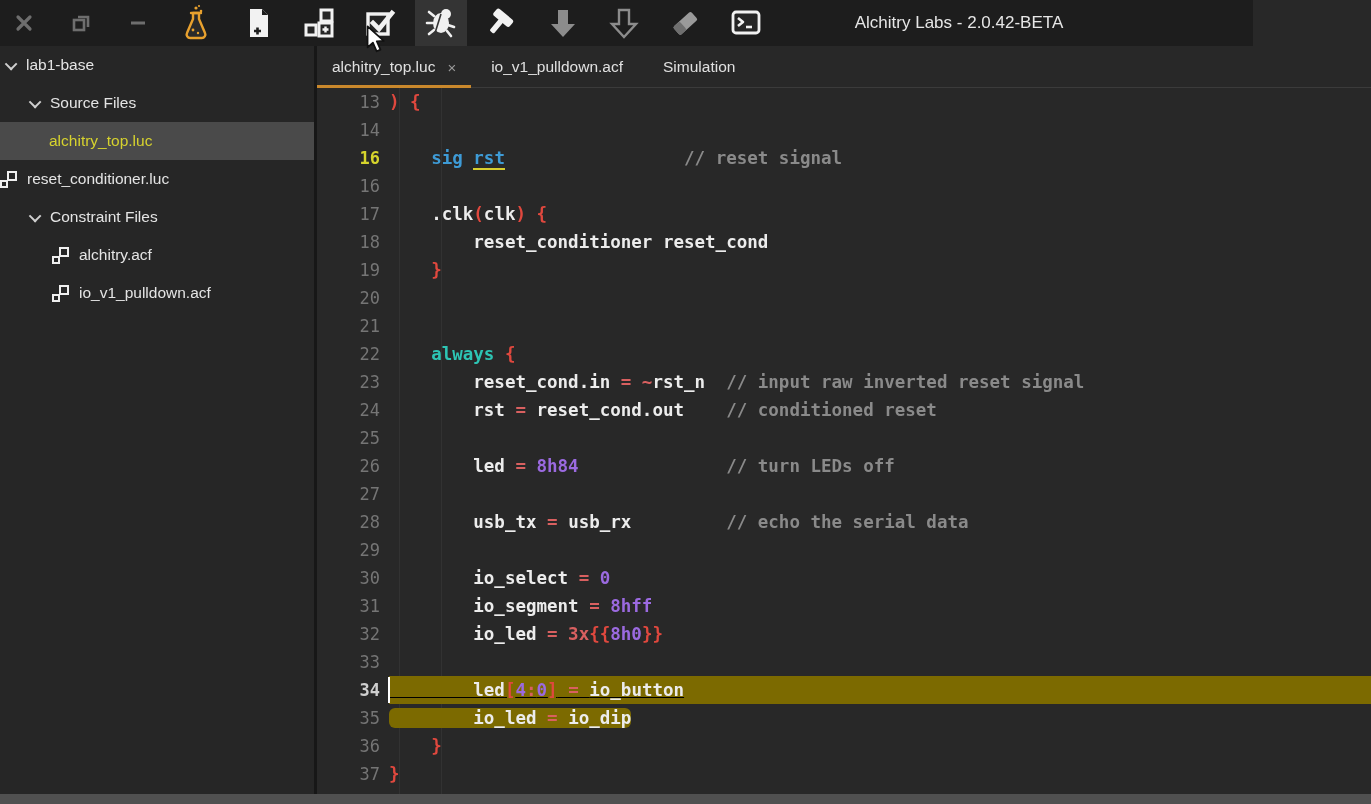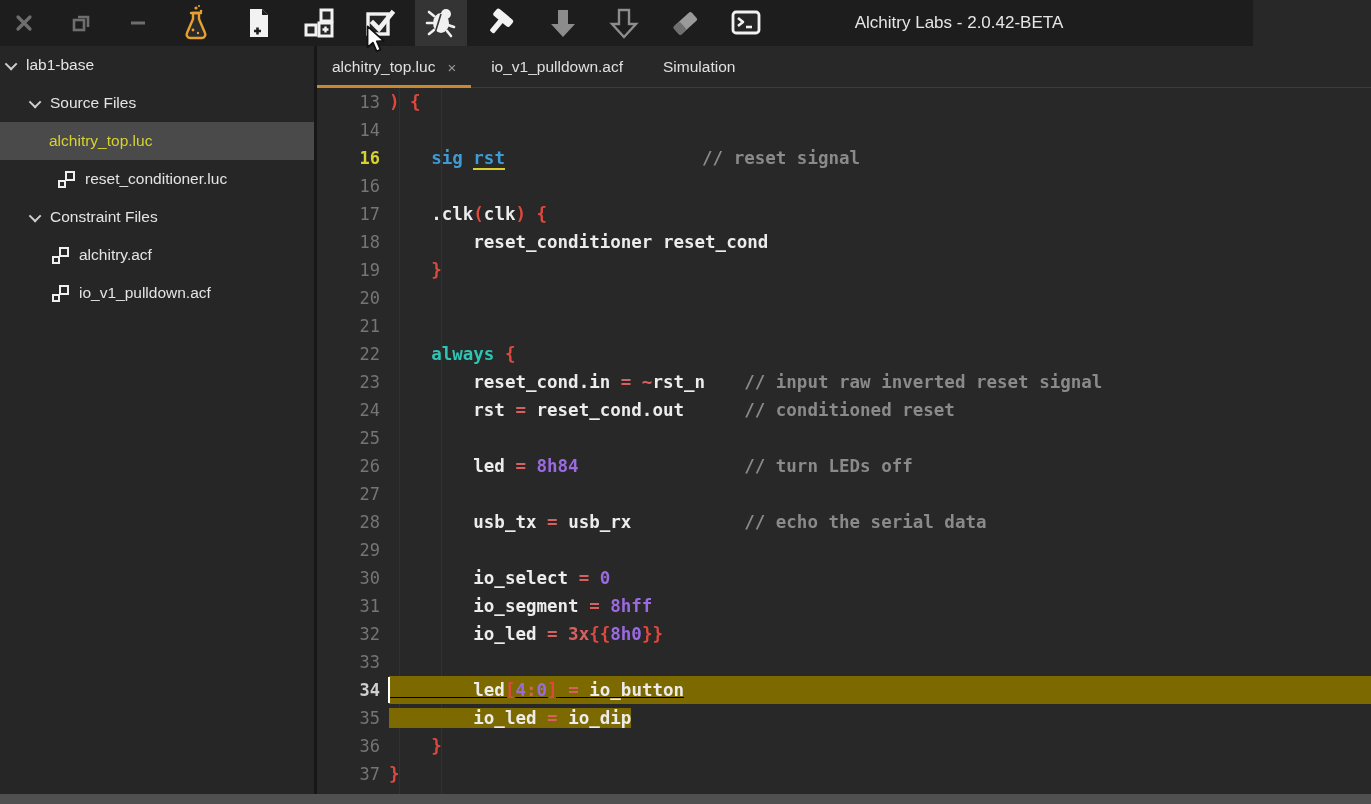--- a/index.html
+++ b/index.html
@@ -52,30 +52,30 @@
   .guide { position:absolute; top:0; bottom:0; width:1px; background:rgba(255,255,255,0.05); }
   .code-row { height:28px; display:flex; }
   .ln { width:40px; flex:0 0 auto; text-align:right; padding-right:9px;
         font-family:"DejaVu Sans Mono", monospace; font-size:17px; line-height:28px; color:#757575; }
   .ln.warn { color:#d6d42c; font-weight:bold; }
   .ln.active { color:#cfcfcf; font-weight:bold; }
   .codewrap { flex:1; position:relative; white-space:pre;
               font-family:"DejaVu Sans Mono", monospace; font-size:17.5px;
               line-height:28px; font-weight:bold; }
   .codewrap.sel-full { background:#7c6a00;text-decoration:underline; }
-  .seltext { background:#7c6a00; }
+  .seltext { background:#7c6a00;border-radius:6px; }
   .caret { position:absolute; left:-1px; top:1px; width:2px; height:26px; background:#ffffff; z-index:3; }
   .pl  { color:#ececec; }
   .kw  { color:#3e9bd6; }
   .kwu { color:#3e9bd6; border-bottom:2px solid #d8ce2e; }
   .type{ color:#2dc5b4; }
   .br  { color:#e0483e; }
   .op  { color:#d96060; }
   .num { color:#9b6ae0; }
-  .com { color:#8a8a8a;margin-left:18px; }
+  .com { color:#8a8a8a; }
 
   
   #mouse-cursor { position:absolute; left:366px; top:25px; z-index:50; }
 </style>
 </head>
 <body>
 
 <div id="app">
 
   <div id="titlebar">
@@ -177,21 +177,21 @@
           <span class="chev"></span>
           <span class="side-label">lab1-base</span>
         </div>
         <div class="side-row" style="padding-left: 32px;">
           <span class="chev"></span>
           <span class="side-label">Source Files</span>
         </div>
         <div class="side-row selected" style="padding-left: 49px;">
           <span class="side-label">alchitry_top.luc</span>
         </div>
-        <div class="side-row" style="padding-left: 52px; margin-left: 6px;">
+        <div class="side-row" style="">
           <span class="blocks-icon">
             <i class="b1"></i>
             <i class="b2"></i>
           </span>
           <span class="side-label">reset_conditioner.luc</span>
         </div>
         <div class="side-row" style="padding-left: 32px;">
           <span class="chev"></span>
           <span class="side-label">Constraint Files</span>
         </div>

